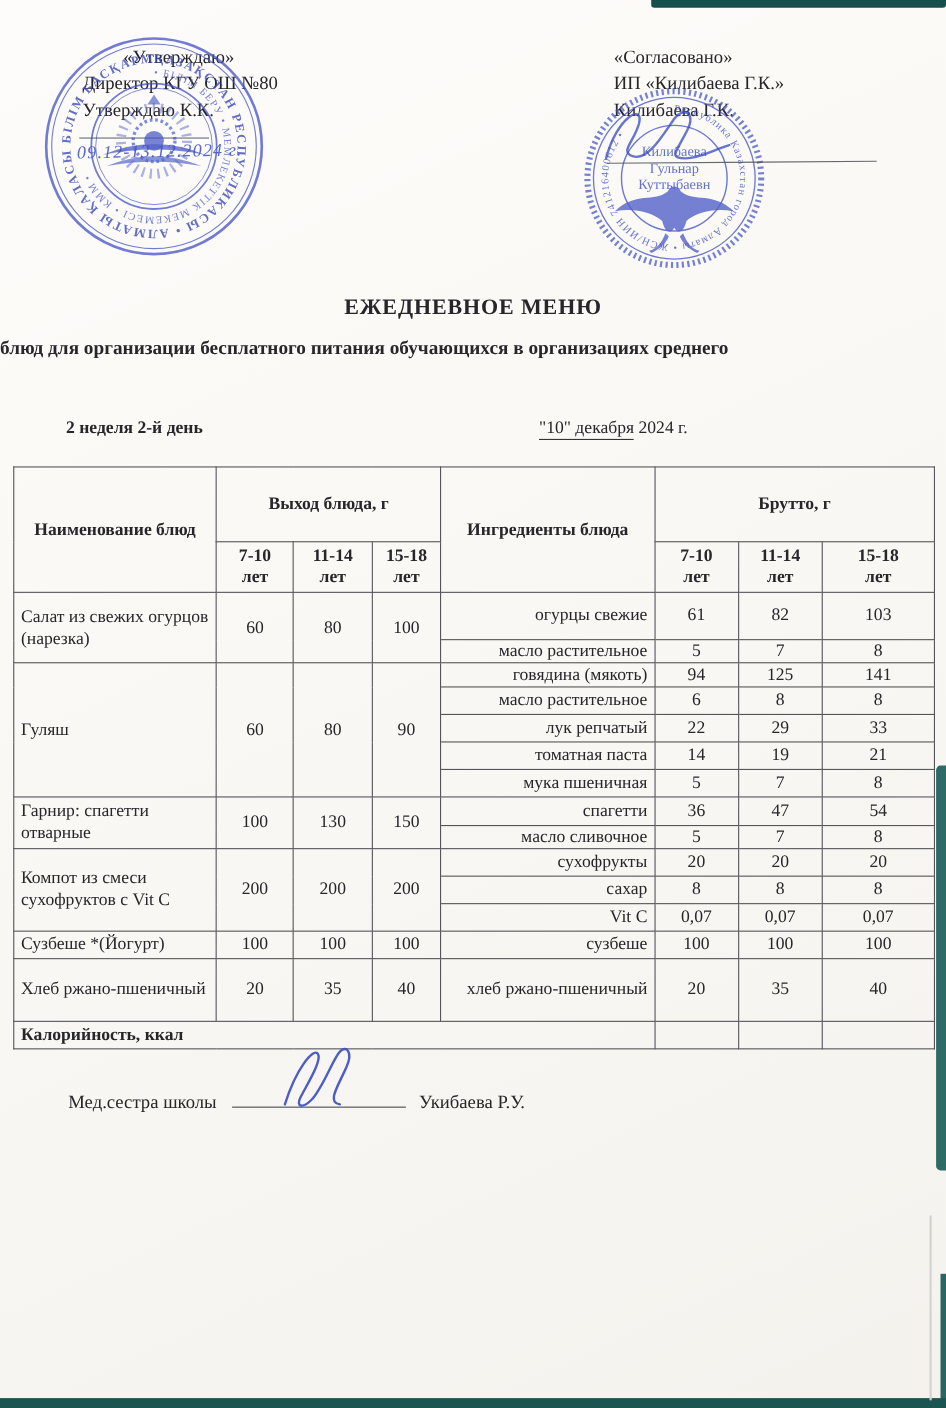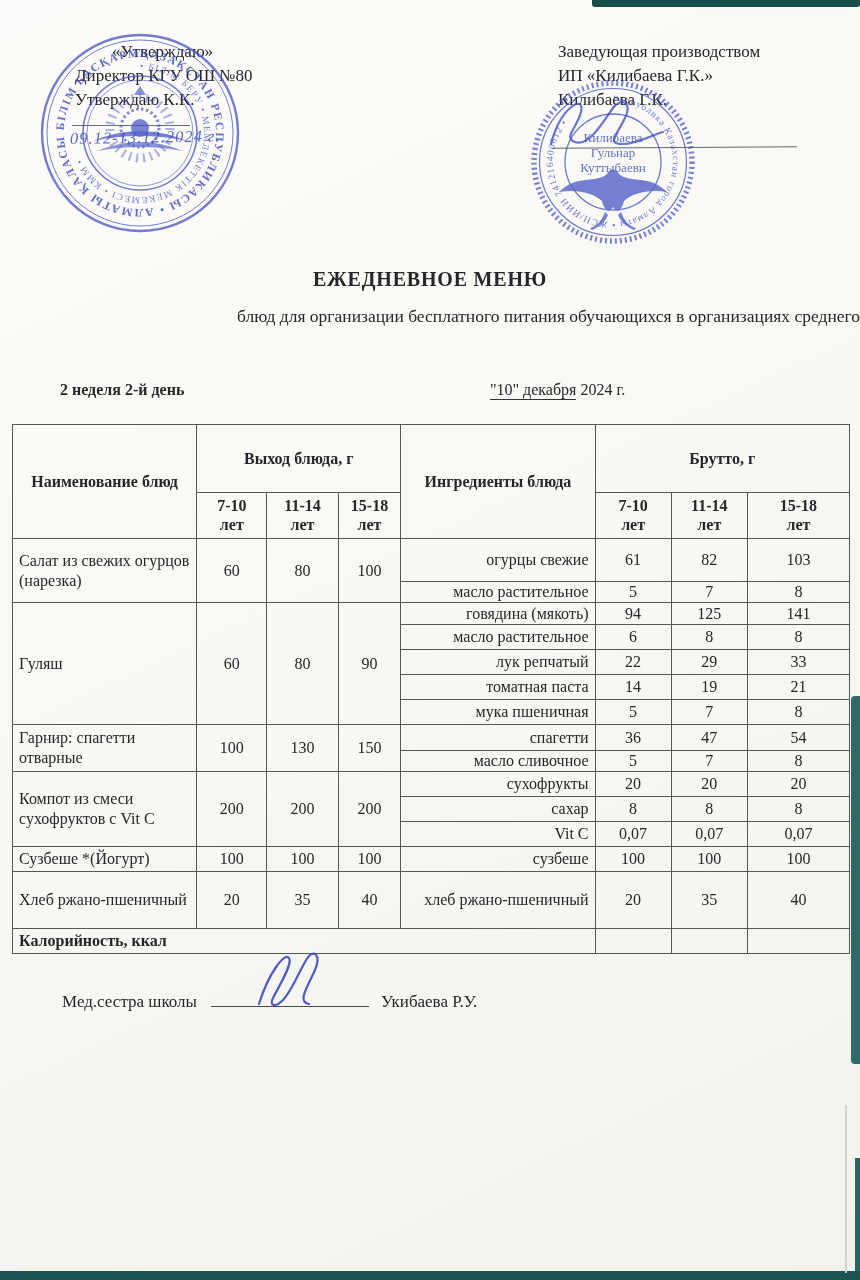--- a/index.html
+++ b/index.html
@@ -33,21 +33,21 @@
   .agree-sign-line{left:552px;top:147px;width:245px;height:0;border-top:1.6px solid #4a4f58;transform:rotate(-.4deg);opacity:.85;}
 
   .stamp{pointer-events:none;filter:blur(.3px);}
   .stamp-left{left:35px;top:25px;opacity:.88;}
   .stamp-right{left:527px;top:76px;opacity:.9;}
   .sig-right{left:545px;top:92px;opacity:.9;}
   .sig-footer{left:245px;top:948px;}
 
   
   .doc-title{top:268px;left:0;width:100%;text-align:center;font-weight:bold;font-size:20px;letter-spacing:.8px;}
-  .doc-subtitle{top:303px;left:0;width:100%;text-align:right;font-weight:normal;font-size:17.5px;line-height:1.55;}
+  .doc-subtitle{top:303px;left:0;width:100%;text-align:left;font-weight:bold;font-size:17.5px;line-height:1.55;}
 
   .meta-row{top:381px;left:60px;width:760px;font-size:16px;}
   .meta-week{font-weight:bold;}
   .meta-date{position:absolute;left:430px;top:0;font-weight:normal;}
   .meta-date .ul{border-bottom:1.4px solid #33343a;padding-bottom:1px;}
 
   
   table.menu{
     position:absolute;left:12px;top:424px;width:838px;
     border-collapse:collapse;table-layout:fixed;
@@ -109,21 +109,21 @@
     <circle cx="105" cy="103" r="9" fill="#4251c5" opacity="0.8"></circle>
     <circle cx="105" cy="103" r="19" fill="none" stroke="#4251c5" stroke-width="3" stroke-dasharray="2.5 2.5" opacity="0.75"></circle>
     <circle cx="105" cy="103" r="30" fill="none" stroke="#4251c5" stroke-width="9" stroke-dasharray="2 5" opacity="0.5"></circle>
     <path d="M58,116 Q105,96 152,116 Q105,106 58,116 Z" fill="#4251c5" opacity="0.8"></path>
     <path d="M62,126 Q105,108 148,126 Q105,118 62,126 Z" fill="#4251c5" opacity="0.7"></path>
     <path d="M99,70 l6,-9 6,9 z" fill="#4251c5" opacity="0.7"></path>
   </g>
 </svg>
 
 <div class="abs corner agree">
-  <div>Заведующая производством</div>
+  <div>«Согласовано»</div>
   <div>ИП «Килибаева Г.К.»</div>
   <div>Килибаева Г.К.</div>
 </div>
 
 <svg class="abs stamp stamp-right" width="172" height="172" viewBox="0 0 172 172">
   <defs>
     <path id="rring" d="M86,26 a60,60 0 1,1 -0.05,0" fill="none"></path>
   </defs>
   <g stroke="#4251c5" fill="none">
     <circle cx="86" cy="86" r="79" stroke-width="5.5" stroke-dasharray="2 3" opacity="0.8"></circle>

